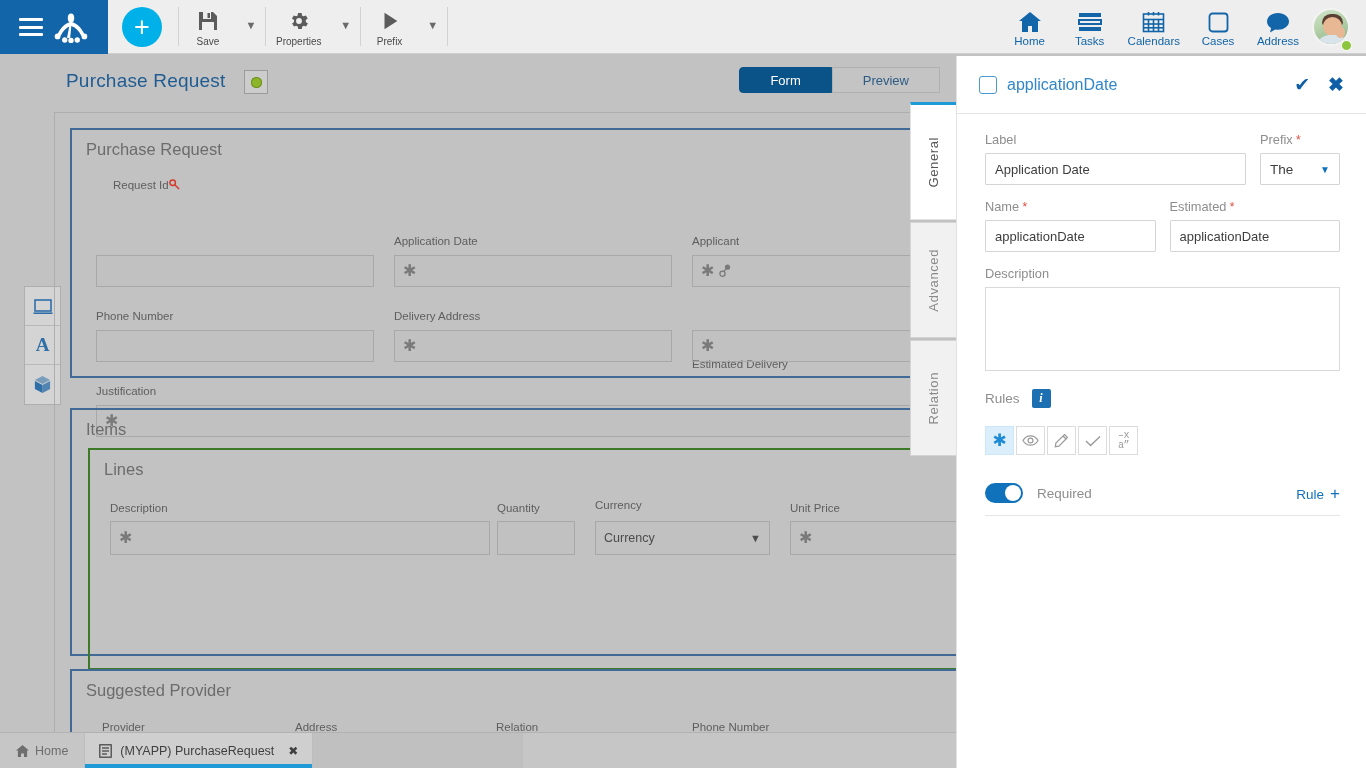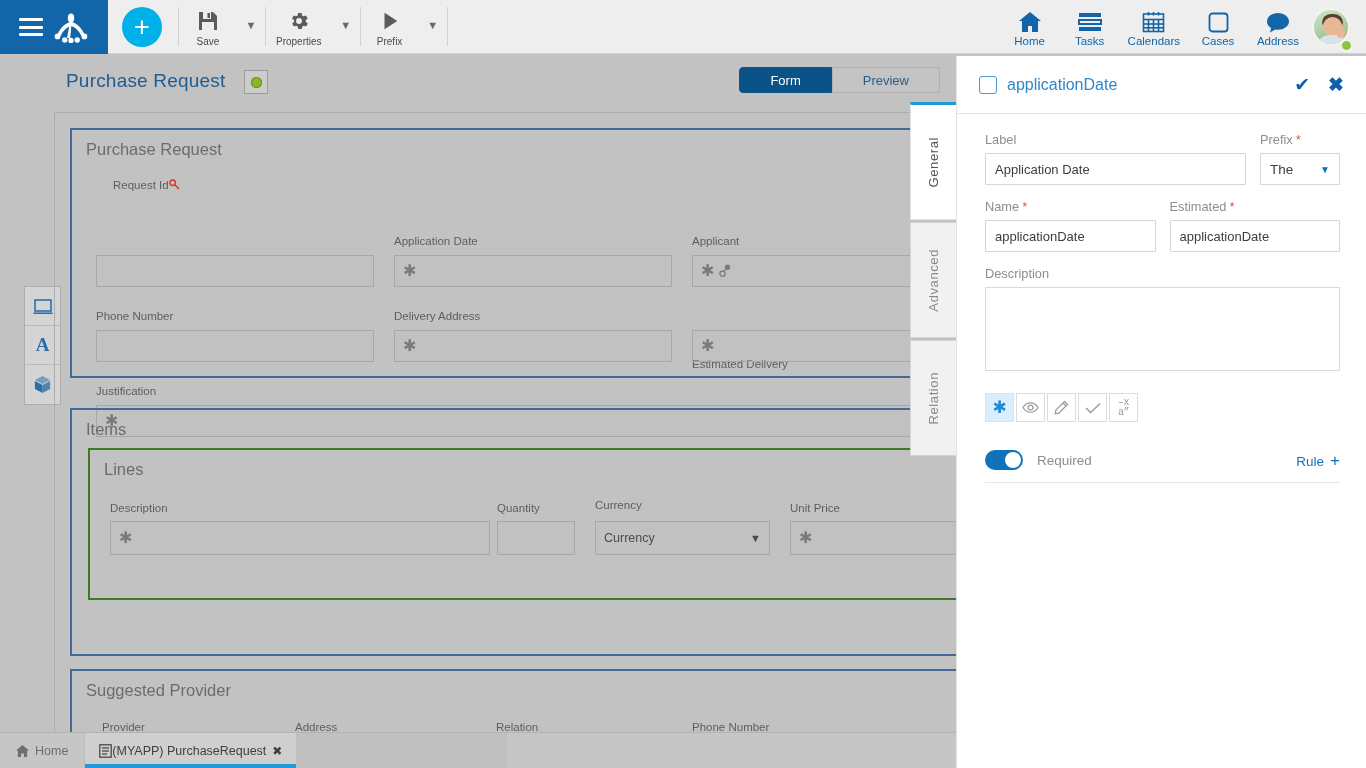--- a/index.html
+++ b/index.html
@@ -206,21 +206,21 @@
   .rule-add .plus { font-size: 17px; line-height: 1; }
   .divider { height:1px; background:#e6e6e6; margin-top: 12px; }
 
   
   .taskbar {
     position:absolute; left:0; bottom:0; width: 956px; height: 36px;
     background:#c6c6c6; border-top:1px solid #b2b2b2; display:flex; align-items:stretch;
   }
   .tb-home { display:flex; align-items:center; gap:6px; padding: 0 16px; color:#6e6e6e; font-size:12.5px; cursor:pointer;}
   .task-item {
-    display:flex; align-items:center; padding: 0 14px;
+    display:flex; align-items:center; gap:8px; padding: 0 14px;
     background:#cfcfcf; border-left:1px solid #bdbdbd; border-right:1px solid #bdbdbd;
     position:relative; cursor:pointer; min-width: 200px; font-size:12.5px; color:#3f3f3f;
   }
   .task-item::after{ content:""; position:absolute; left:0; right:0; bottom:0; height:4px; background:#1e9ad6;}
   .task-close { margin-left: 6px; color:#3f3f3f; font-size:12px; }
   .task-spare { width: 210px; background:#c0c0c0; border-right:1px solid #bdbdbd; }
 </style>
 </head>
 <body>
 
@@ -430,21 +430,21 @@
 
   <div class="fld-label" style="left:96px; top:331px;">Justification</div>
   <div class="fld-box" style="left:96px; top:351px; width:875px; height:32px;">
     <span class="req-star">✱</span>
   </div>
 
   <div class="group" style="left:70px; top:354px; width: 980px; height: 248px;">
     <div class="group-title">Items</div>
   </div>
 
-  <div class="group green" style="left:88px; top:394px; width: 950px; height: 152px;">
+  <div class="group green" style="left:88px; top:394px; width: 950px; height: 222px;">
     <div class="group-title">Lines</div>
   </div>
 
   <div class="fld-label" style="left:110px; top:448px;">Description</div>
   <div class="fld-box" style="left:110px; top:467px; width:380px; height:34px;">
     <span class="req-star">✱</span>
   </div>
 
   <div class="fld-label" style="left:497px; top:448px;">Quantity</div>
   <div class="fld-box" style="left:497px; top:467px; width:78px; height:34px;"></div>
@@ -521,20 +521,24 @@
         </label>
         <input class="finput" value="applicationDate" style="">
       </div>
     </div>
 
     <div class="fgrp">
       <label class="flabel">Description</label>
       <textarea class="ftext" placeholder="" style=""></textarea>
     </div>
 
+    <div class="rules-hdr">
+      <span class="rules-lbl">Rules</span>
+      <span class="info-badge">i</span>
+    </div>
 
     <div class="rule-icons">
       <div class="ribtn active">
         <span style="font-size:17px;line-height:1;">✱</span>
       </div>
       <div class="ribtn">
         <svg width="17" height="13" viewBox="0 0 18 13" fill="none" stroke="#9a9a9a" stroke-width="1.3">
           <path d="M1 6.5S4 1.5 9 1.5s8 5 8 5-3 5-8 5-8-5-8-5z"></path>
             <circle cx="9" cy="6.5" r="2.6"></circle>
         </svg>

